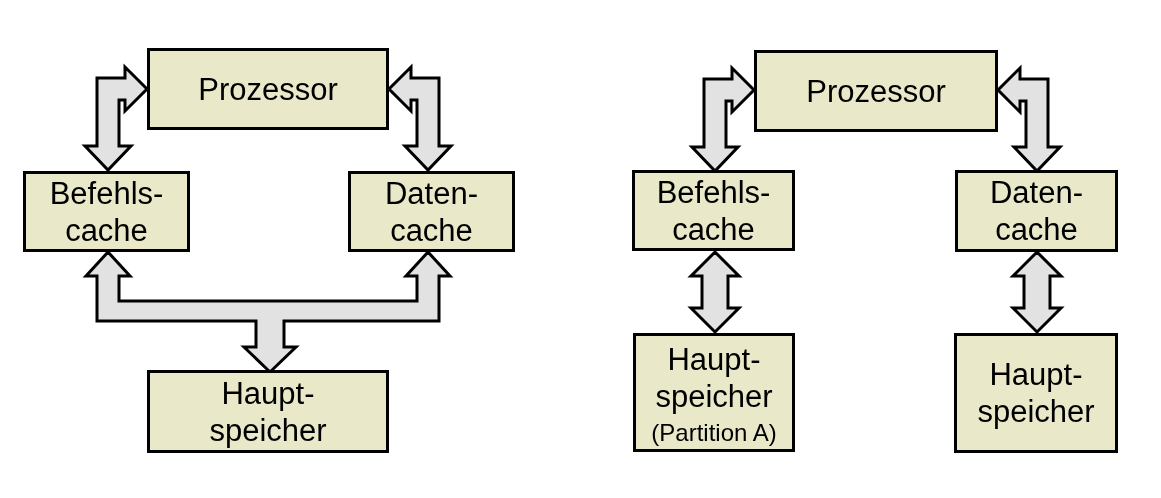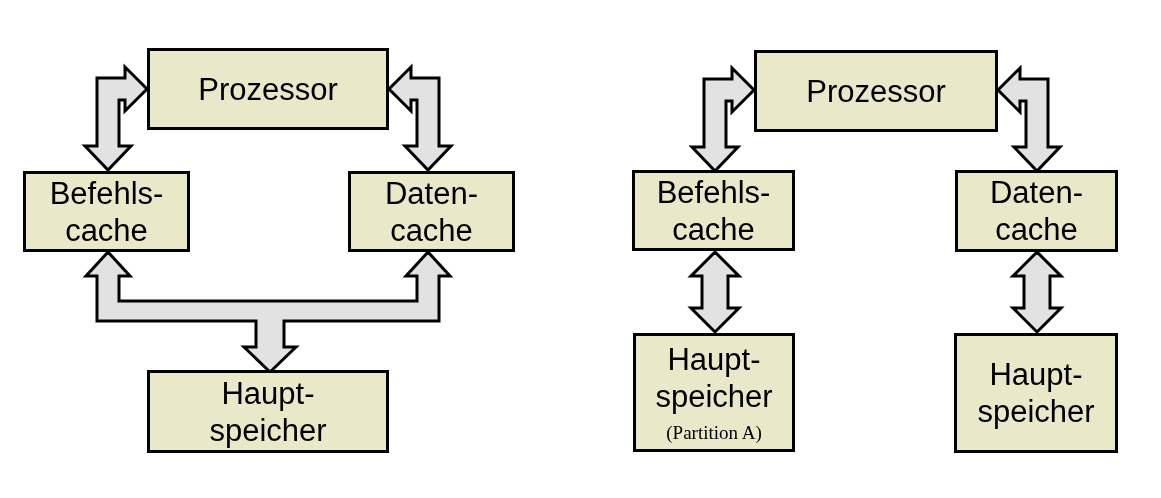--- a/index.html
+++ b/index.html
@@ -39,25 +39,24 @@
     justify-content: center;
     text-align: left;
     color: var(--text, #000000);
   }
   .box-label {
     font-size: 31px;
     line-height: 37px;
     white-space: nowrap;
   }
   .box-note {
-    font-size: 19px;
+    font-size: 24px;
     line-height: 25px;
     margin-top: 5px;
     white-space: nowrap;
-    font-family: Liberation Serif, serif;
   }
 </style>
 </head>
 <body>
 
 <div class="canvas">
 
   <svg class="arrows-layer" width="1161" height="498" viewBox="0 0 1161 498" xmlns="http://www.w3.org/2000/svg">
 
     <polygon class="arrow" points="97,78 125,78 125,67 147,89 125,111 125,100 119,100 119,146 131,146 108,170 85,146 97,146"></polygon>

